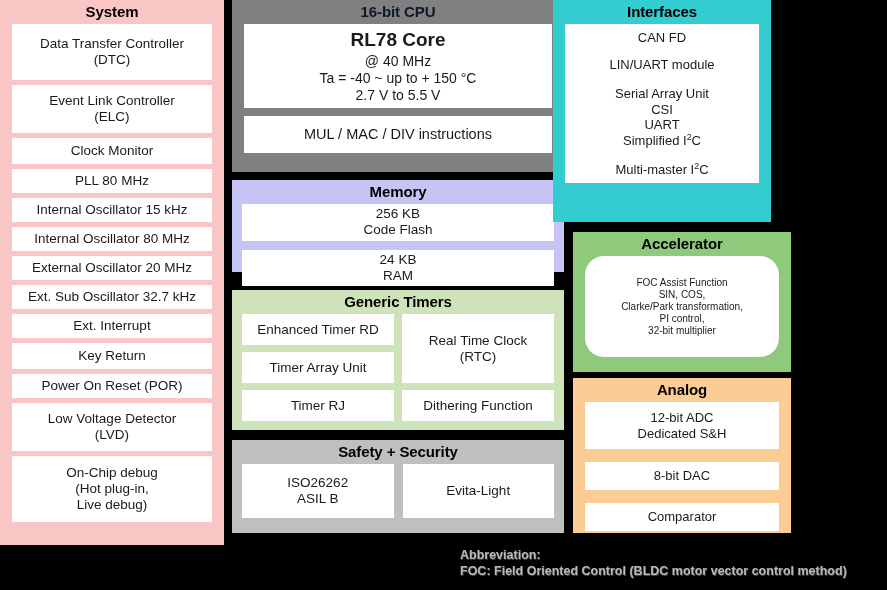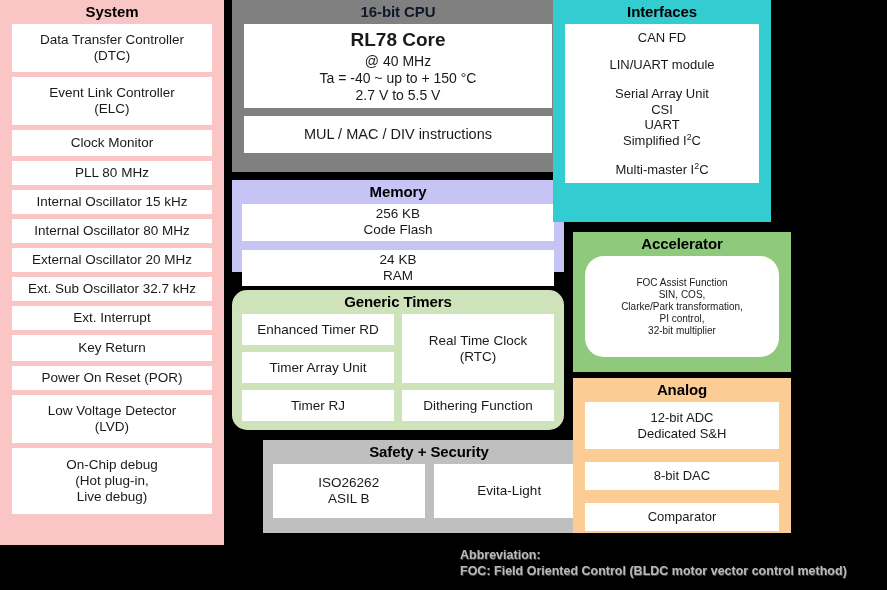--- a/index.html
+++ b/index.html
@@ -43,29 +43,29 @@
   #cpu .cell.core{height:84px;font-size:14px;}
   #cpu .cell.core .big{font-size:19px;font-weight:bold;margin-bottom:1px;}
   #cpu .cell.mul{height:37px;font-size:14.5px;}
 
   
   #mem{left:232px;top:180px;width:332px;height:92px;background:#c5c4f5;padding:0 10px;}
   #mem .row{display:flex;gap:9px;flex-direction:column;}
   #mem .cell{flex:1;height:47px;font-size:13.5px;}
 
   
-  #tim{left:232px;top:290px;width:332px;height:140px;background:#cfe3bb;padding:0 10px;border-radius:15px;}
+  #tim{left:232px;top:290px;width:332px;height:140px;background:#cfe3bb;padding:0 10px;}
   #tim .row{display:flex;gap:8px;}
   #tim .col{display:flex;flex-direction:column;gap:7px;flex:1;}
   #tim .cell{font-size:13.5px;}
   #tim .c-erd,#tim .c-tau,#tim .c-trj,#tim .c-dith{height:31px;}
   #tim .c-rtc{height:69px;}
 
   
-  #saf{left:232px;top:440px;width:332px;height:93px;background:#bfbfbf;padding:0 10px;margin-left:31px;}
+  #saf{left:232px;top:440px;width:332px;height:93px;background:#bfbfbf;padding:0 10px;}
   #saf .row{display:flex;gap:9px;}
   #saf .cell{flex:1;height:54px;font-size:13.5px;}
 
   
   #intf{left:553px;top:0;width:218px;height:222px;background:#33ccd0;padding:0 12px;}
   #intf .stack{}
   #intf .c-can,#intf .c-lin,#intf .c-mm{height:27px;}
   #intf .c-sau{height:78px;}
 
   
@@ -90,21 +90,21 @@
   }
 </style>
 </head>
 <body>
 
 <div class="canvas">
 
   <div class="group" id="sys">
     <div class="group-title">System</div>
     <div class="stack">
-      <div class="cell" style="height:48px">
+      <div class="cell" style="height:56px">
         <span class="ln">Data Transfer Controller</span>
         <span class="ln">(DTC)</span>
       </div>
       <div class="cell" style="height:48px">
         <span class="ln">Event Link Controller</span>
         <span class="ln">(ELC)</span>
       </div>
       <div class="cell" style="height:26px">
         <span class="ln">Clock Monitor</span>
       </div>

